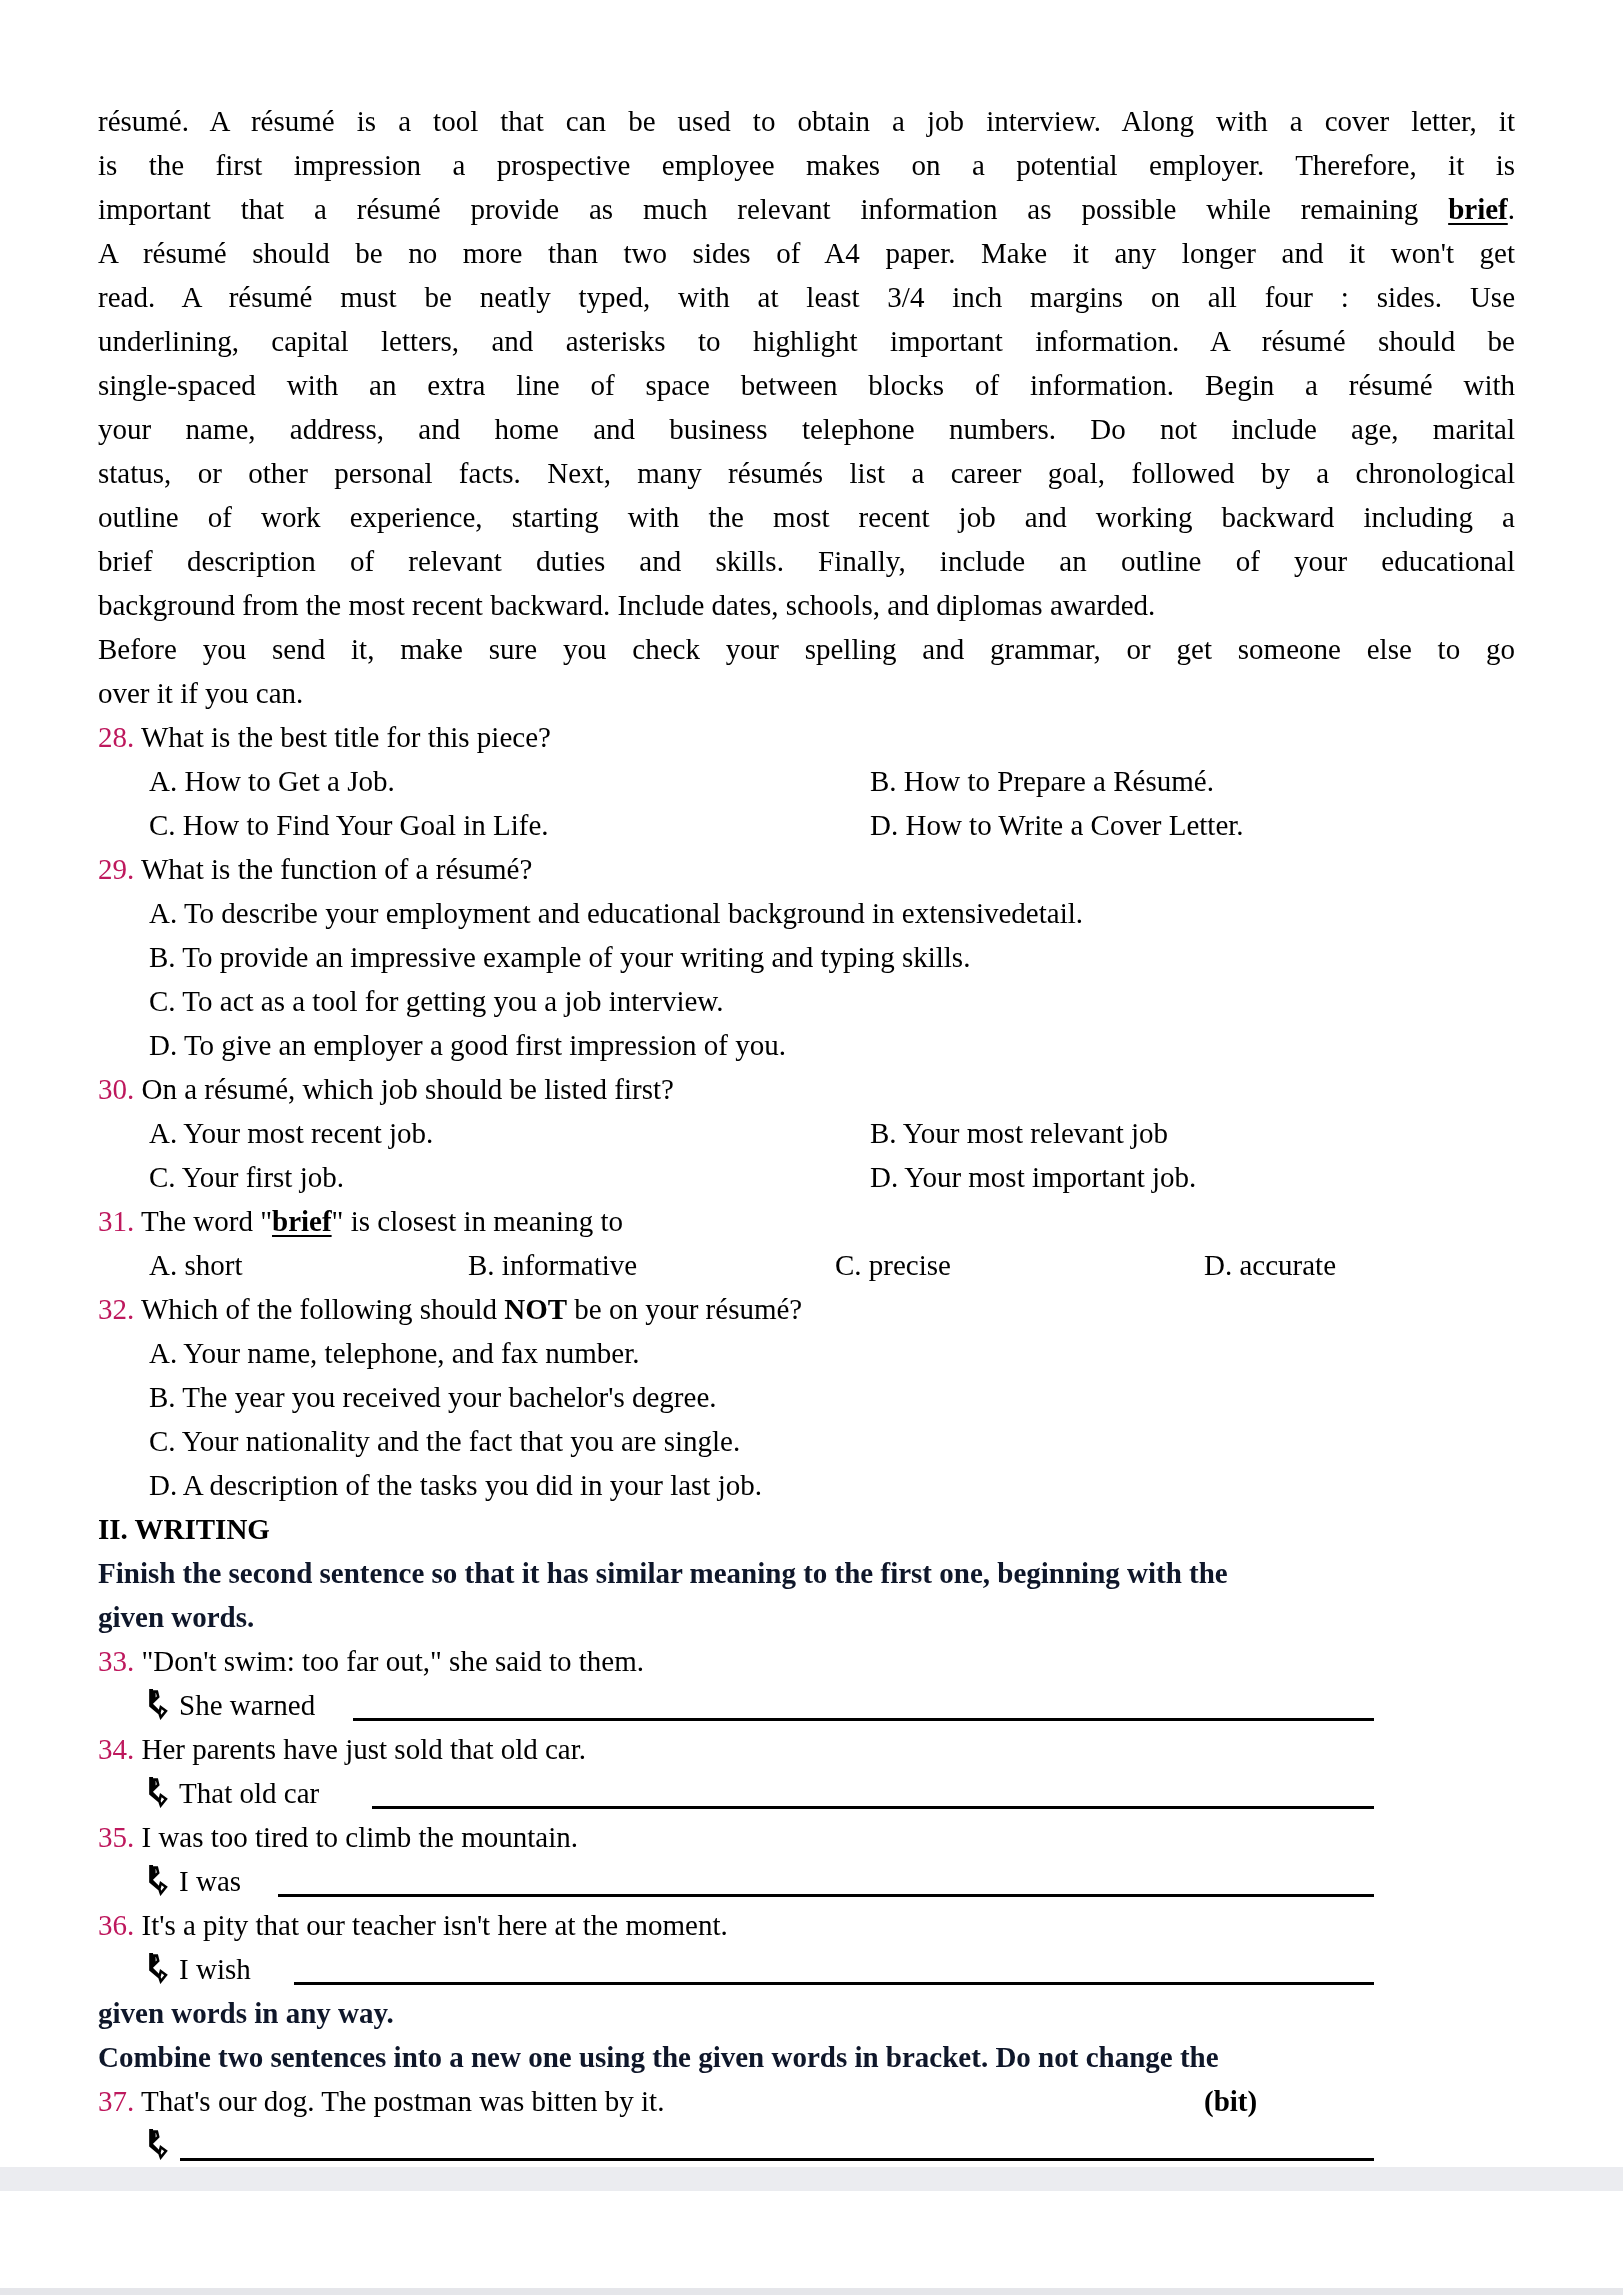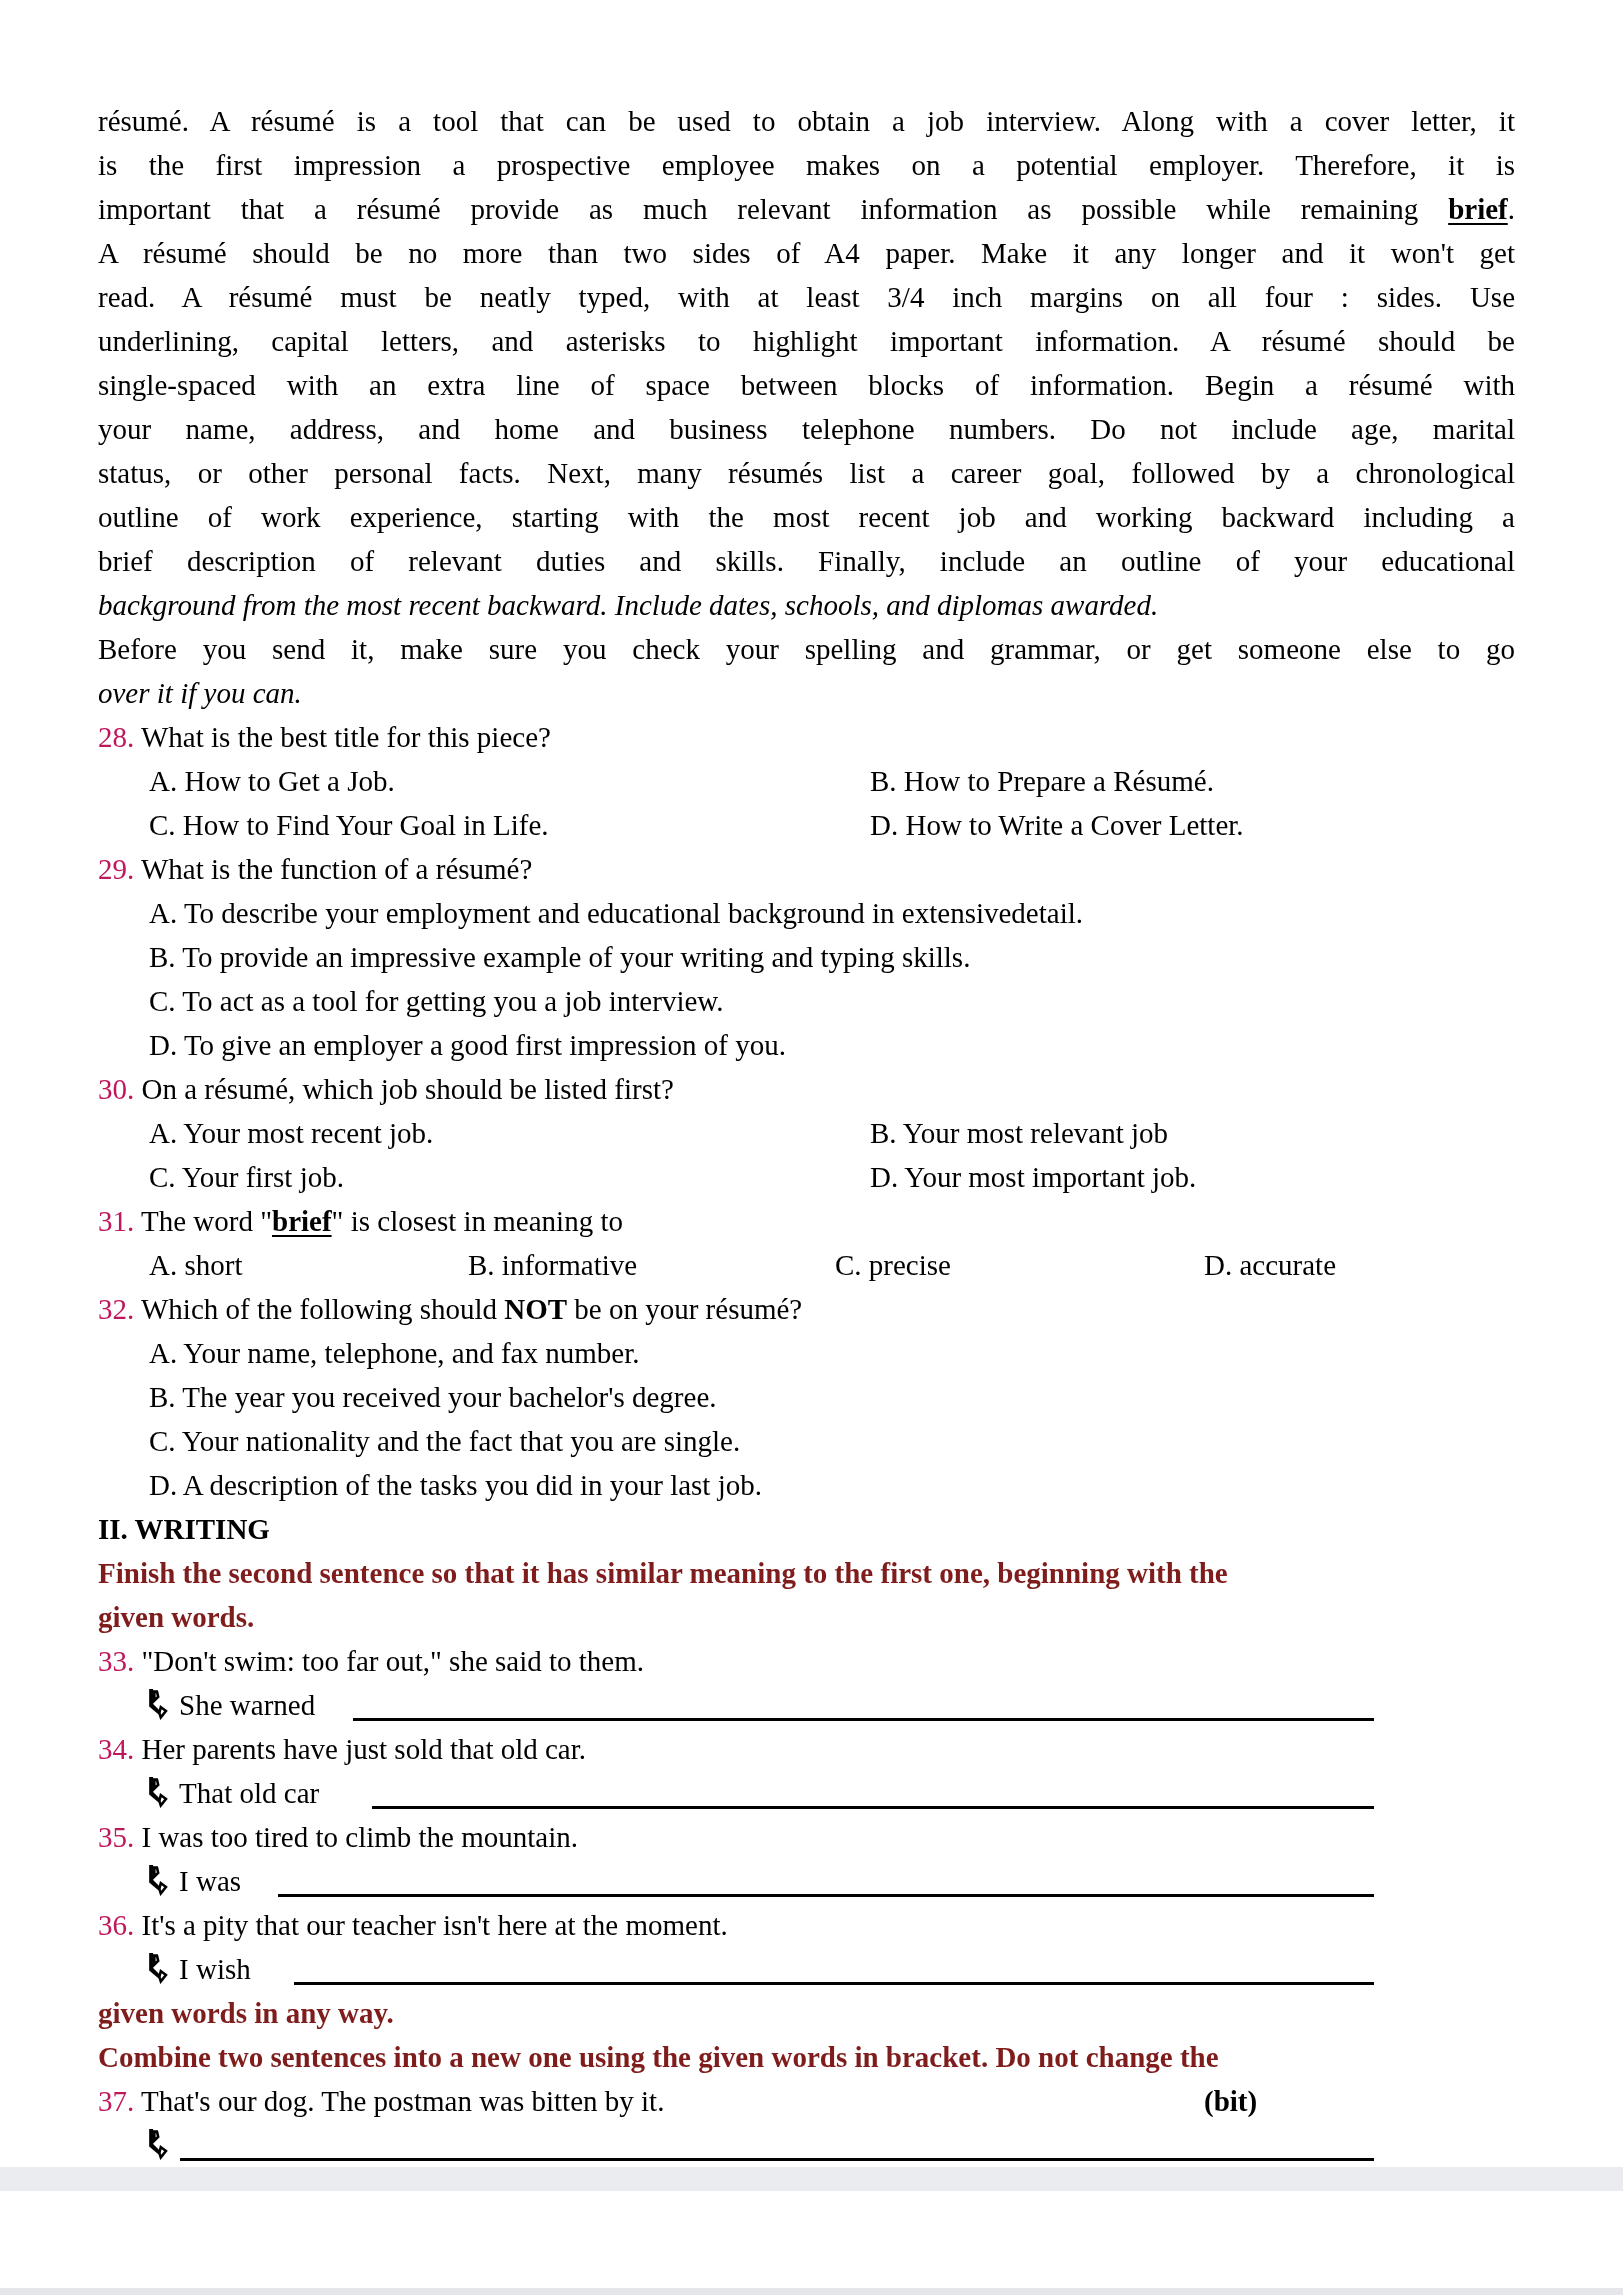--- a/index.html
+++ b/index.html
@@ -16,32 +16,32 @@
   .band-1 { position: absolute; left: 0; top: 2167px; width: 1623px; height: 23.6px; background: #ebecf0; }
   .band-2 { position: absolute; left: 0; top: 2288px; width: 1623px; height: 7.2px; background: #e5e6ea; }
 
   .content {
     position: absolute; left: 98px; top: 99px; width: 1420px;
     font-size: 29px; line-height: 44px;
     font-family: "Liberation Serif", "DejaVu Serif", serif;
   }
   .line { height: 44px; white-space: nowrap; position: relative; }
   .para-line { text-align-last: justify; text-align: justify; white-space: normal; width: 1417px; }
-  .para-line.last { text-align-last: left; font-style: italic; }
+  .para-line.last { text-align-last: left; }
   .qnum { color: #be185d; }
   .opt { position: absolute; top: 0; }
   .c-a { left: 51px; }
   .c-b2 { left: 772px; }
   .c-b4 { left: 370px; }
   .c-c4 { left: 737px; }
   .c-d4 { left: 1106px; }
   .indent { padding-left: 51px; }
   .bold { font-weight: bold; }
   .u { text-decoration: underline; text-decoration-thickness: 2px; text-underline-offset: 3.9px; font-weight: bold; }
-  .blue-bold { color: #7f1d1d; font-weight: bold; }
+  .blue-bold { color: #0f172a; font-weight: bold; }
   .heading { font-weight: bold; }
   .arrow {
     display: inline-block; width: 23.6px; height: 31px; vertical-align: -5.2px; margin-right: 6.5px;
   }
   .blank {
     position: absolute; height: 0; border-bottom: 3.3px solid #000; top: 35px;
   }
   .bit { position: absolute; left: 1106px; top: 0; font-weight: bold; }
 </style>
 </head>

